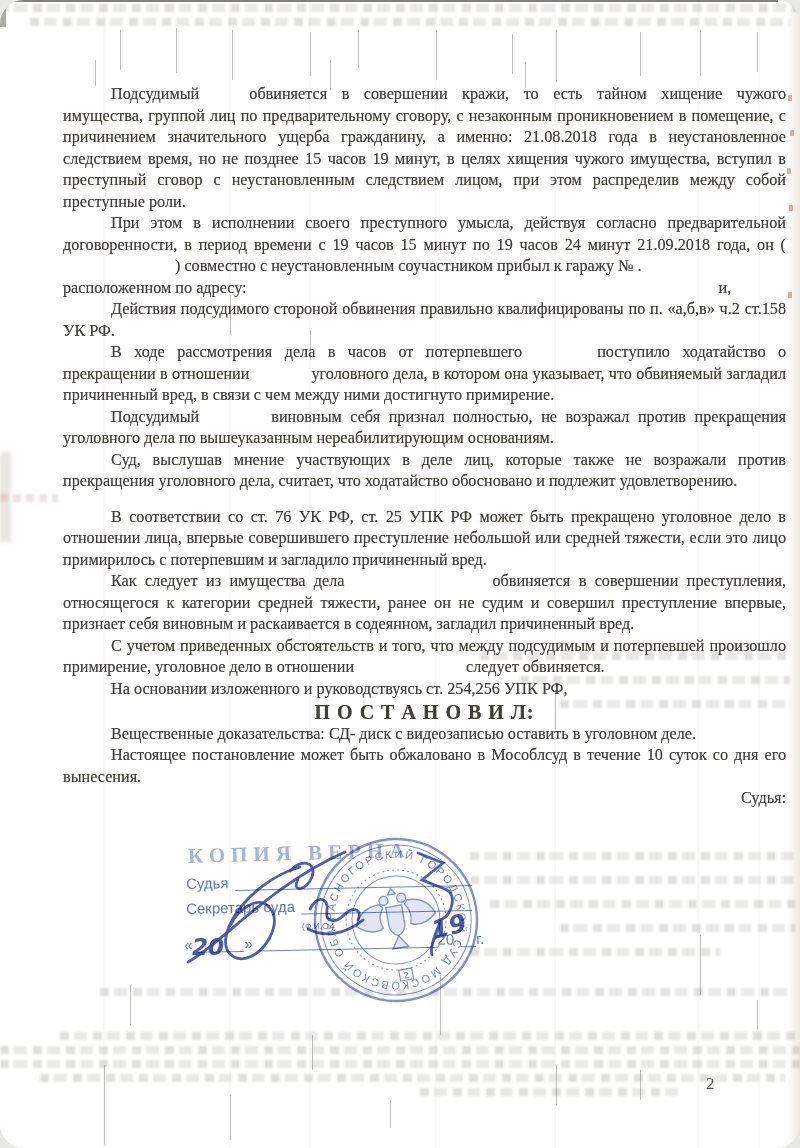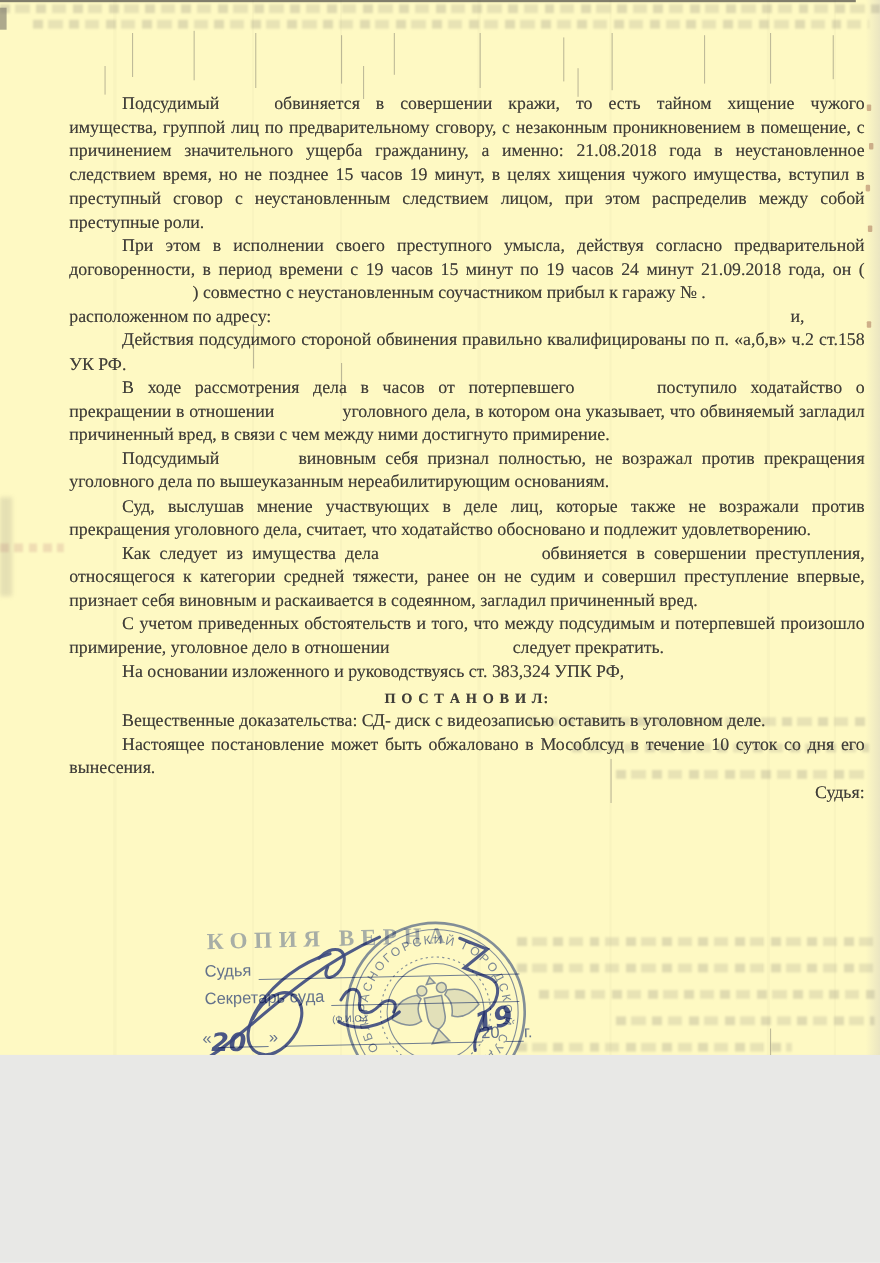--- a/index.html
+++ b/index.html
@@ -1,26 +1,26 @@
 <!DOCTYPE html>
 <html><head>
 <meta charset="utf-8">
 <style>
   html,body{margin:0;padding:0;background:#e8e8e6;}
-  #page{position:relative;width:800px;height:959px;background:#fef9c3;overflow:hidden;
-        font-family:"Liberation Serif","DejaVu Serif",serif;}
+  #page{position:relative;width:800px;height:1148px;background:#ffffff;overflow:hidden;
+        font-family:"Liberation Serif","DejaVu Serif",serif;border-radius:24px;}
   
   #doc{position:absolute;left:63px;top:84px;width:723px;text-align:justify;
        color:#403e39;font-size:16.2px;line-height:21.5px;
        text-shadow:0 0 .6px rgba(64,62,57,.55);}
   #doc p{margin:0;text-indent:48px;}
   #doc p.continuation{text-indent:0;}
   #doc p.spaced{margin-top:14px;}
   #doc p.spaced-lg{margin-top:20px;}
-  #doc p.heading{text-indent:0;text-align:center;font-weight:bold;font-size:13px;
+  #doc p.heading{text-indent:0;text-align:center;font-weight:bold;font-size:20px;
                  letter-spacing:1px;margin-top:2px;}
   #doc p.signoff{text-indent:30px;text-align:right;}
   .gap{display:inline-block;height:2px;}
   
   .ghost{position:absolute;height:8px;opacity:.42;filter:blur(1px);
          background:repeating-linear-gradient(90deg,
             rgba(124,121,113,.55) 0 9px, rgba(124,121,113,0) 9px 14px,
             rgba(124,121,113,.4) 14px 27px, rgba(124,121,113,0) 27px 33px);}
   .ghost.pink{background:repeating-linear-gradient(90deg,
             rgba(186,120,120,.5) 0 8px, rgba(186,120,120,0) 8px 13px);}
@@ -120,23 +120,24 @@
     </div>
 
   <div id="doc">
       <p class="indent"><span>Подсудимый</span><span class="gap" style="width: 50px;"></span><span>обвиняется в совершении кражи, то есть тайном хищение чужого имущества, группой лиц по предварительному сговору, с незаконным проникновением в помещение, с причинением значительного ущерба гражданину, а именно: 21.08.2018 года в неустановленное следствием время, но не позднее 15 часов 19 минут, в целях хищения чужого имущества, вступил в преступный сговор с неустановленным следствием лицом, при этом распределив между собой преступные роли.</span></p>
       <p class="indent"><span>При этом в исполнении своего преступного умысла, действуя согласно предварительной договоренности, в период времени с 19 часов 15 минут по 19 часов 24 минут 21.09.2018 года, он (</span><span class="gap" style="width: 112px;"></span><span>) совместно с неустановленным соучастником прибыл к гаражу № .</span></p>
       <p class="continuation"><span>расположенном   по   адресу:</span><span class="gap" style="width: 472px;"></span><span>и,</span></p>
       <p class="indent"><span>Действия подсудимого стороной обвинения правильно квалифицированы по  п. «а,б,в» ч.2 ст.158 УК РФ.</span></p>
       <p class="indent"><span>В ходе рассмотрения дела в часов от потерпевшего</span><span class="gap" style="width: 75px;"></span><span>поступило ходатайство о прекращении в отношении</span><span class="gap" style="width: 62px;"></span><span>уголовного дела, в котором она указывает, что обвиняемый загладил причиненный вред, в связи с чем между ними достигнуто примирение.</span></p>
       <p class="indent"><span>Подсудимый</span><span class="gap" style="width: 72px;"></span><span>виновным себя признал полностью, не возражал против прекращения уголовного дела по вышеуказанным нереабилитирующим основаниям.</span></p>
       <p class="indent"><span>Суд, выслушав мнение участвующих в деле лиц, которые также не возражали против прекращения уголовного дела,  считает, что ходатайство обосновано и подлежит удовлетворению.</span></p>
+      <p class="indent spaced"><span>В соответствии со ст. 76 УК РФ, ст. 25 УПК РФ может быть прекращено уголовное дело в отношении лица, впервые совершившего преступление  небольшой или средней тяжести, если это лицо примирилось с потерпевшим и загладило причиненный вред.</span></p>
       <p class="indent"><span>Как следует из имущества дела</span><span class="gap" style="width: 148px;"></span><span>обвиняется в совершении преступления, относящегося к категории средней тяжести, ранее он не судим и совершил преступление впервые,  признает себя виновным и раскаивается в содеянном, загладил причиненный вред.</span></p>
-      <p class="indent"><span>С учетом приведенных обстоятельств и того, что между подсудимым и потерпевшей произошло примирение,  уголовное дело в отношении</span><span class="gap" style="width: 112px;"></span><span>следует прекратить.</span></p>
-      <p class="indent"><span>На основании изложенного и руководствуясь ст. 383,324 УПК РФ,</span></p>
+      <p class="indent"><span>С учетом приведенных обстоятельств и того, что между подсудимым и потерпевшей произошло примирение,  уголовное дело в отношении</span><span class="gap" style="width: 112px;"></span><span>следует обвиняется.</span></p>
+      <p class="indent"><span>На основании изложенного и руководствуясь ст. 254,256 УПК РФ,</span></p>
       <p class="heading"><span>П О С Т А Н О В И Л:</span></p>
       <p class="indent"><span>Вещественные доказательства: СД- диск с видеозаписью оставить в уголовном деле.</span></p>
       <p class="indent"><span>Настоящее постановление может быть обжаловано в Мособлсуд в течение 10 суток со дня его вынесения.</span></p>
       <p class="signoff"><span>Судья:</span></p>
     </div>
 
   <div id="stamp">
     <div class="copy-mark">КОПИЯ ВЕРНА</div>
 
     <div class="stamp-row st-blue" style="left:186px;top:872px;width:286px;">

